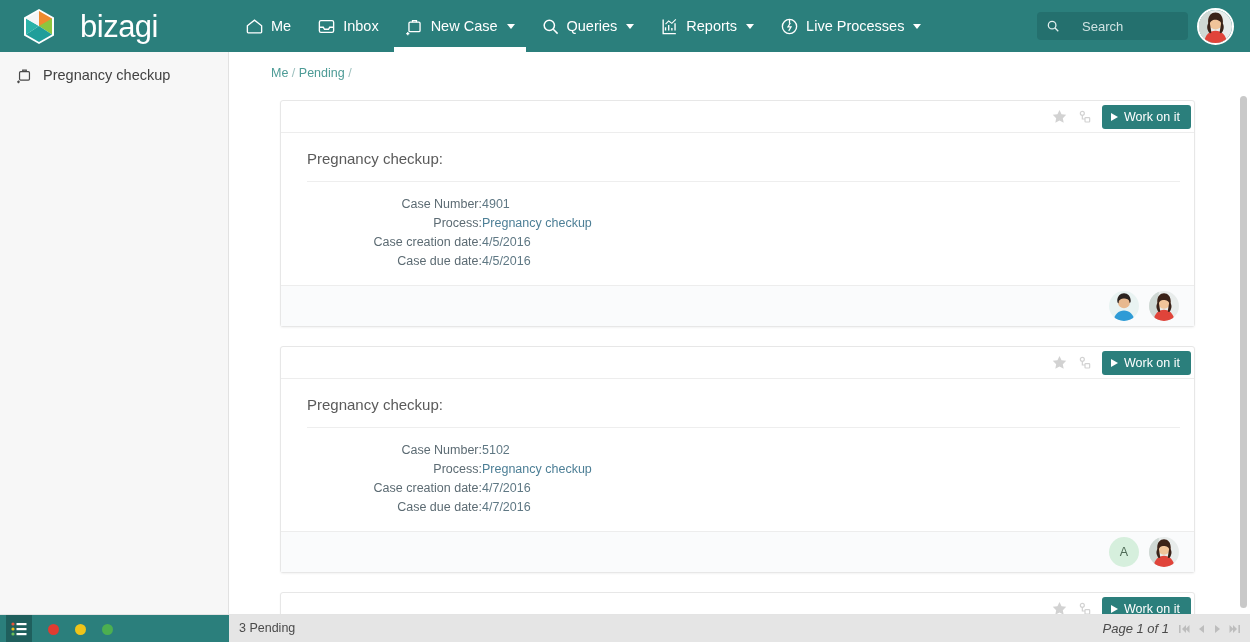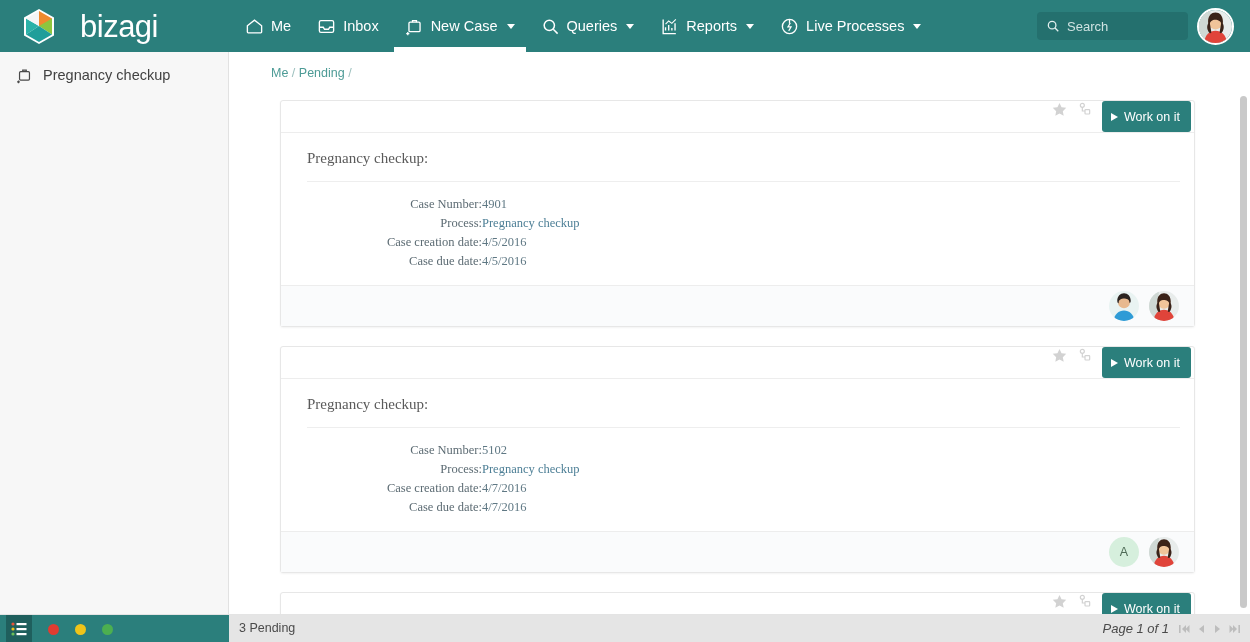--- a/index.html
+++ b/index.html
@@ -44,21 +44,21 @@
   .caret {
     width: 0; height: 0; margin-left: 2px;
     border-left: 4.5px solid transparent;
     border-right: 4.5px solid transparent;
     border-top: 5.5px solid #ffffff;
   }
   .search-box {
     position: absolute; left: 1037px; top: 12px;
     width: 151px; height: 28px;
     background: #24706e; border-radius: 4px;
-    display: flex; align-items: center; gap: 7px;
+    display: flex; align-items: center; gap: 22px;
     padding: 0 9px; cursor: text;
   }
   .search-ph { color: #cfe3e2; font-size: 13px; }
   .avatar-top {
     position: absolute; left: 1197px; top: 8px;
     width: 37px; height: 37px; border-radius: 50%;
     border: 2px solid #ffffff; overflow: hidden;
     cursor: pointer;
   }
 
@@ -98,42 +98,42 @@
     position: relative;
     margin: 0 0 19px 50px;
     width: 915px;
     background: #ffffff;
     border: 1px solid #e7e7e7;
     border-radius: 3px;
     box-shadow: 0 1px 2px rgba(0,0,0,0.05);
   }
   .card-toolbar {
     height: 32px;
-    display: flex; justify-content: flex-end;
+    display: flex; align-items: center; justify-content: flex-end;
     gap: 9px; padding: 0 3px 0 0;
     border-bottom: 1px solid #ededed;
   }
   .work-btn {
     display: flex; align-items: center; gap: 6px;
     background: #2b7f7c; color: #ffffff;
     font-size: 12.5px; border-radius: 3px;
     padding: 5px 11px 5px 9px; cursor: pointer;
     margin-right: 0px;
   }
   .play-tri {
     width: 0; height: 0;
     border-top: 4.5px solid transparent;
     border-bottom: 4.5px solid transparent;
     border-left: 7px solid #ffffff;
   }
   .card-title {
     font-size: 15px; color: #5a5a5a;
     padding: 17px 0 14px 26px;
   }
-  .card-body { padding: 0 0 14px 0; font-family: Liberation Serif, serif; }
+  .card-body { padding: 0 0 14px 0; }
   .fields { border-top: 1px solid #eeeeee; padding-top: 13px; margin: 0 14px 0 26px; }
   .frow { display: flex; font-size: 12.5px; line-height: 19px; }
   .flabel { width: 175px; color: #5c6b73; padding-left: 8px; text-align: right; }
   .fvalue { color: #5f7884; }
   .fvalue.link { color: #4d7f96; cursor: pointer; }
   .card-footer {
     height: 41px; background: #fafbfc;
     border-top: 1px solid #ededed;
     display: flex; align-items: center; justify-content: flex-end;
     gap: 10px; padding-right: 15px;

